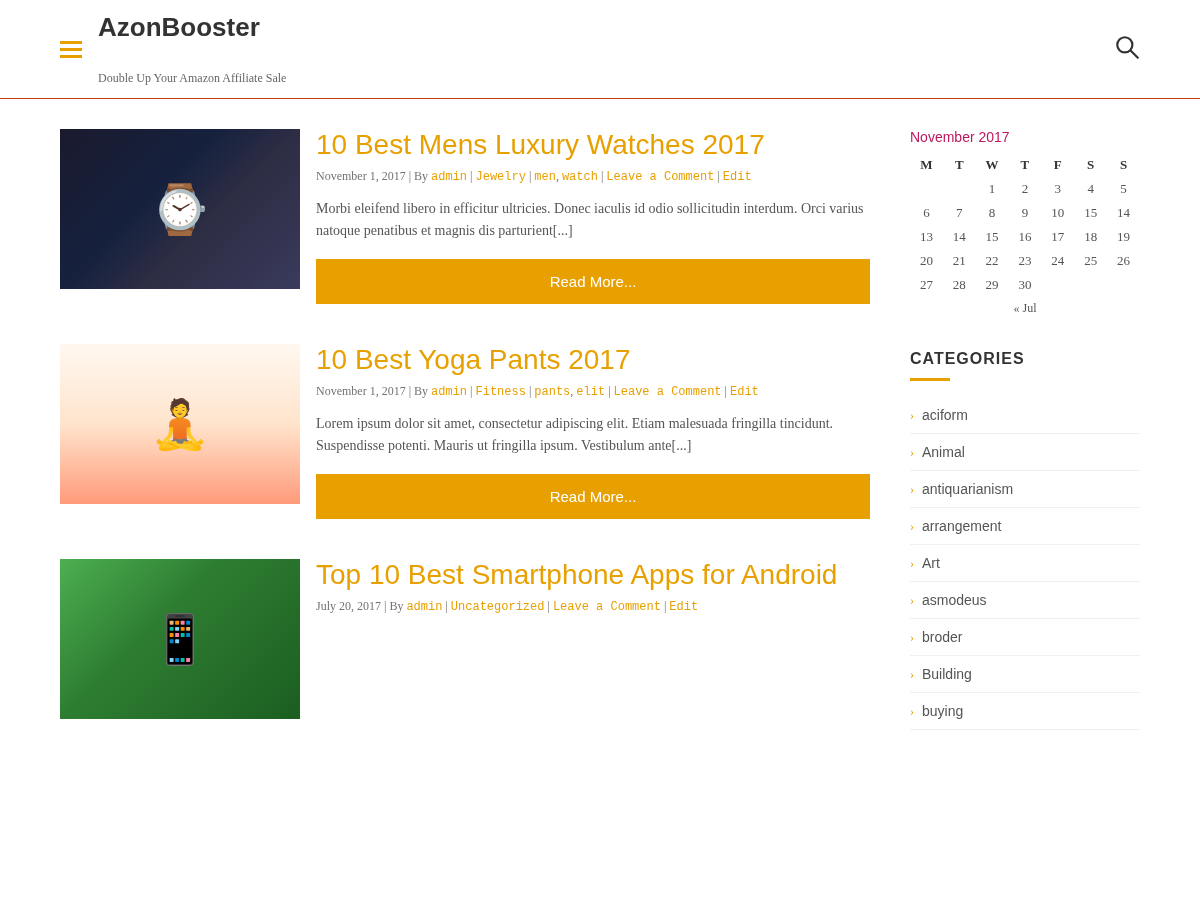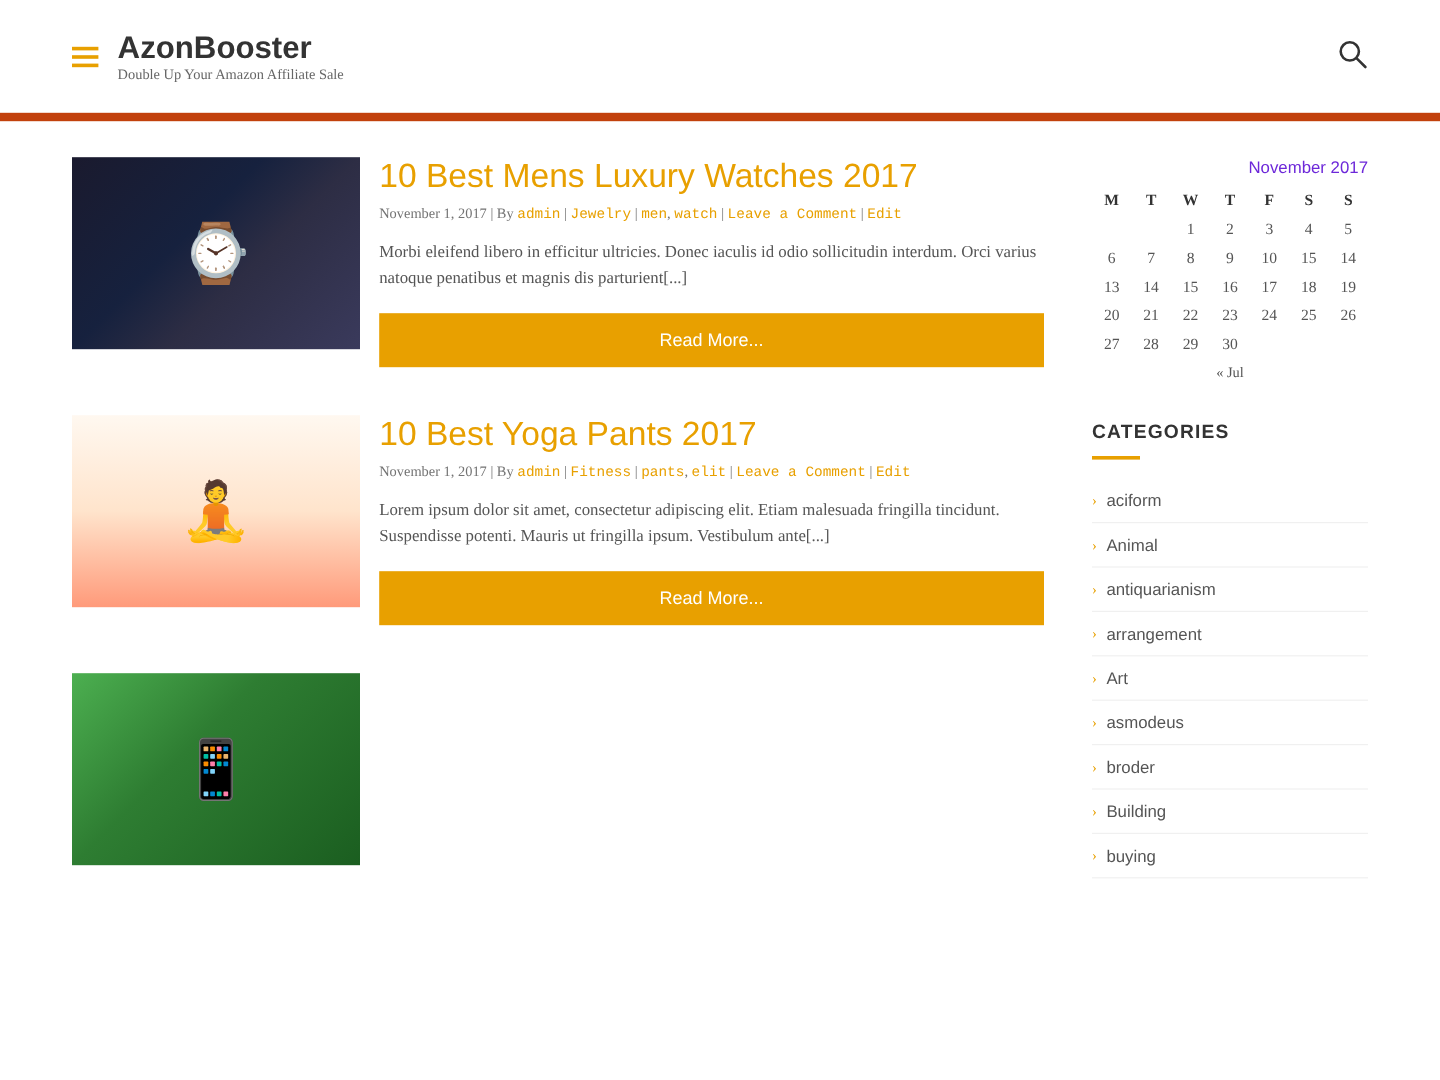--- a/index.html
+++ b/index.html
@@ -3,29 +3,29 @@
   <meta charset="utf-8">
   <style>
     * { box-sizing: border-box; margin: 0; padding: 0; }
     body { font-family: Georgia, serif; font-size: 14px; color: #333; background: #fff; }
 
     
     .header {
       display: flex;
       align-items: center;
       justify-content: space-between;
-      padding: 24px 60px;
-      border-bottom: 7px solid #c2410c;
+      padding: 12px 60px;
+      border-bottom: 1px solid #c2410c;
       gap: 12px;
     }
     .header-left { display: flex; align-items: center; gap: 16px; }
     .hamburger { display: flex; flex-direction: column; gap: 4px; cursor: pointer; }
     .hamburger span { display: block; width: 22px; height: 3px; background: #e8a000; }
     .site-title { font-size: 26px; font-weight: bold; color: #333; font-family: Arial, sans-serif; }
-    .site-tagline { font-size: 12px; color: #666; }
+    .site-tagline { font-size: 12px; color: #666; margin-top: 28px; }
     .search-icon-btn { cursor: pointer; color: #333; }
     .search-icon-btn svg { width: 26px; height: 26px; fill: none; stroke: #333; stroke-width: 2; }
 
     
     .container { display: flex; max-width: 1200px; margin: 0 auto; padding: 30px 60px; gap: 40px; }
     .main-content { flex: 1; }
     .sidebar { width: 230px; flex-shrink: 0; }
 
     
     .post { display: flex; gap: 16px; margin-bottom: 40px; align-items: flex-start; }
@@ -43,21 +43,21 @@
       text-align: center;
       padding: 14px;
       font-size: 15px;
       border: none;
       cursor: pointer;
       font-family: Arial, sans-serif;
     }
 
     
     .calendar-widget { margin-bottom: 30px; }
-    .calendar-title { text-align: right; font-size: 14px; color: #6d28d9; margin-bottom: 8px; font-family: Arial, sans-serif; }
+    .calendar-title { text-align: left; font-size: 14px; color: #be185d; margin-bottom: 8px; font-family: Arial, sans-serif; }
     .calendar table { width: 100%; border-collapse: collapse; font-size: 13px; }
     .calendar th { color: #333; font-weight: bold; text-align: center; padding: 4px 2px; }
     .calendar td { text-align: center; padding: 4px 2px; color: #555; }
     .calendar .prev-nav { text-align: center; color: #555; font-size: 12px; }
 
     
     .categories-title {
       font-size: 16px;
       font-weight: bold;
       color: #333;
@@ -168,20 +168,34 @@
           <span> | </span>
           <a>Edit</a>
         </div>
         <p class="post-excerpt">Lorem ipsum dolor sit amet, consectetur adipiscing elit. Etiam malesuada fringilla tincidunt. Suspendisse potenti. Mauris ut fringilla ipsum. Vestibulum ante[...]</p>
         <button class="read-more-btn">Read More...</button>
       </div>
     </article>
 
     <article class="post">
       <div class="img-apps"></div>
+      <div class="post-body">
+        <h2 class="post-title">Top 10 Best Smartphone Apps for Android</h2>
+        <div class="post-meta">
+          <span>July 20, 2017</span>
+          <span> | By </span>
+          <a>admin</a>
+          <span> | </span>
+          <a>Uncategorized</a>
+          <span> | </span>
+          <a>Leave a Comment</a>
+          <span> | </span>
+          <a>Edit</a>
+        </div>
+      </div>
     </article>
 
   </main>
 
   <aside class="sidebar">
 
     <div class="calendar-widget">
       <div class="calendar-title">November 2017</div>
       <div class="calendar">
         <table>

